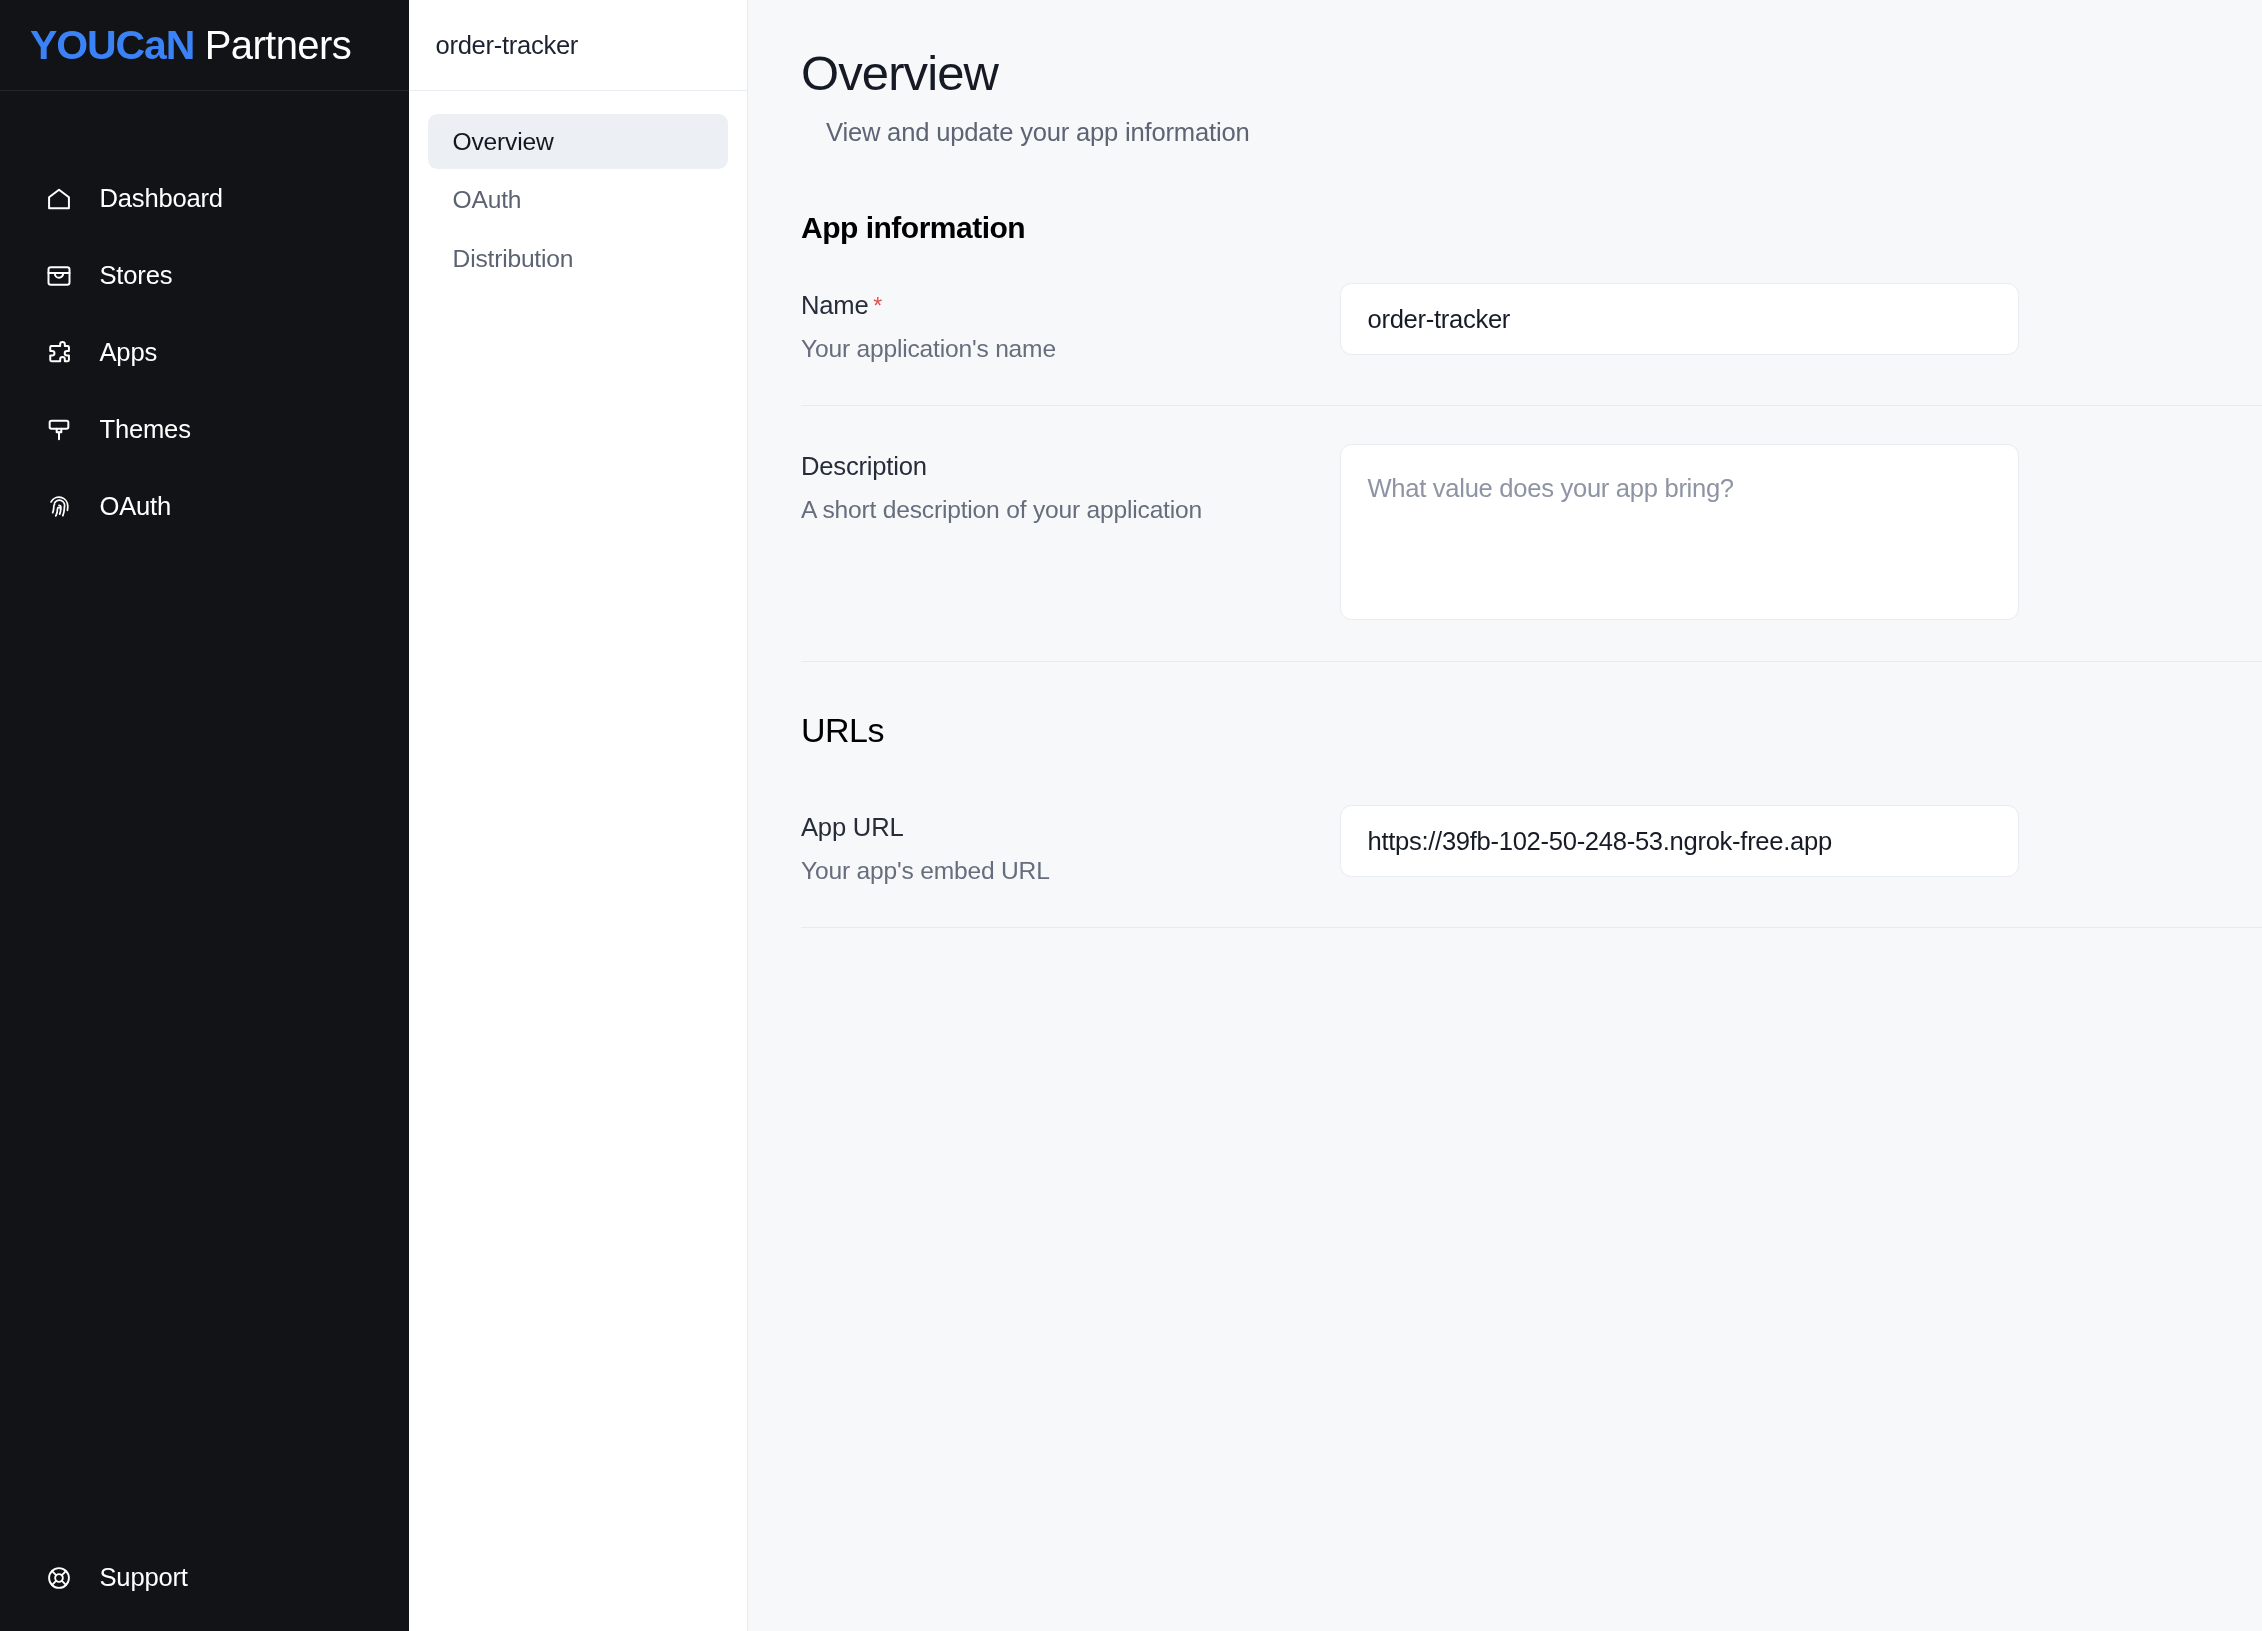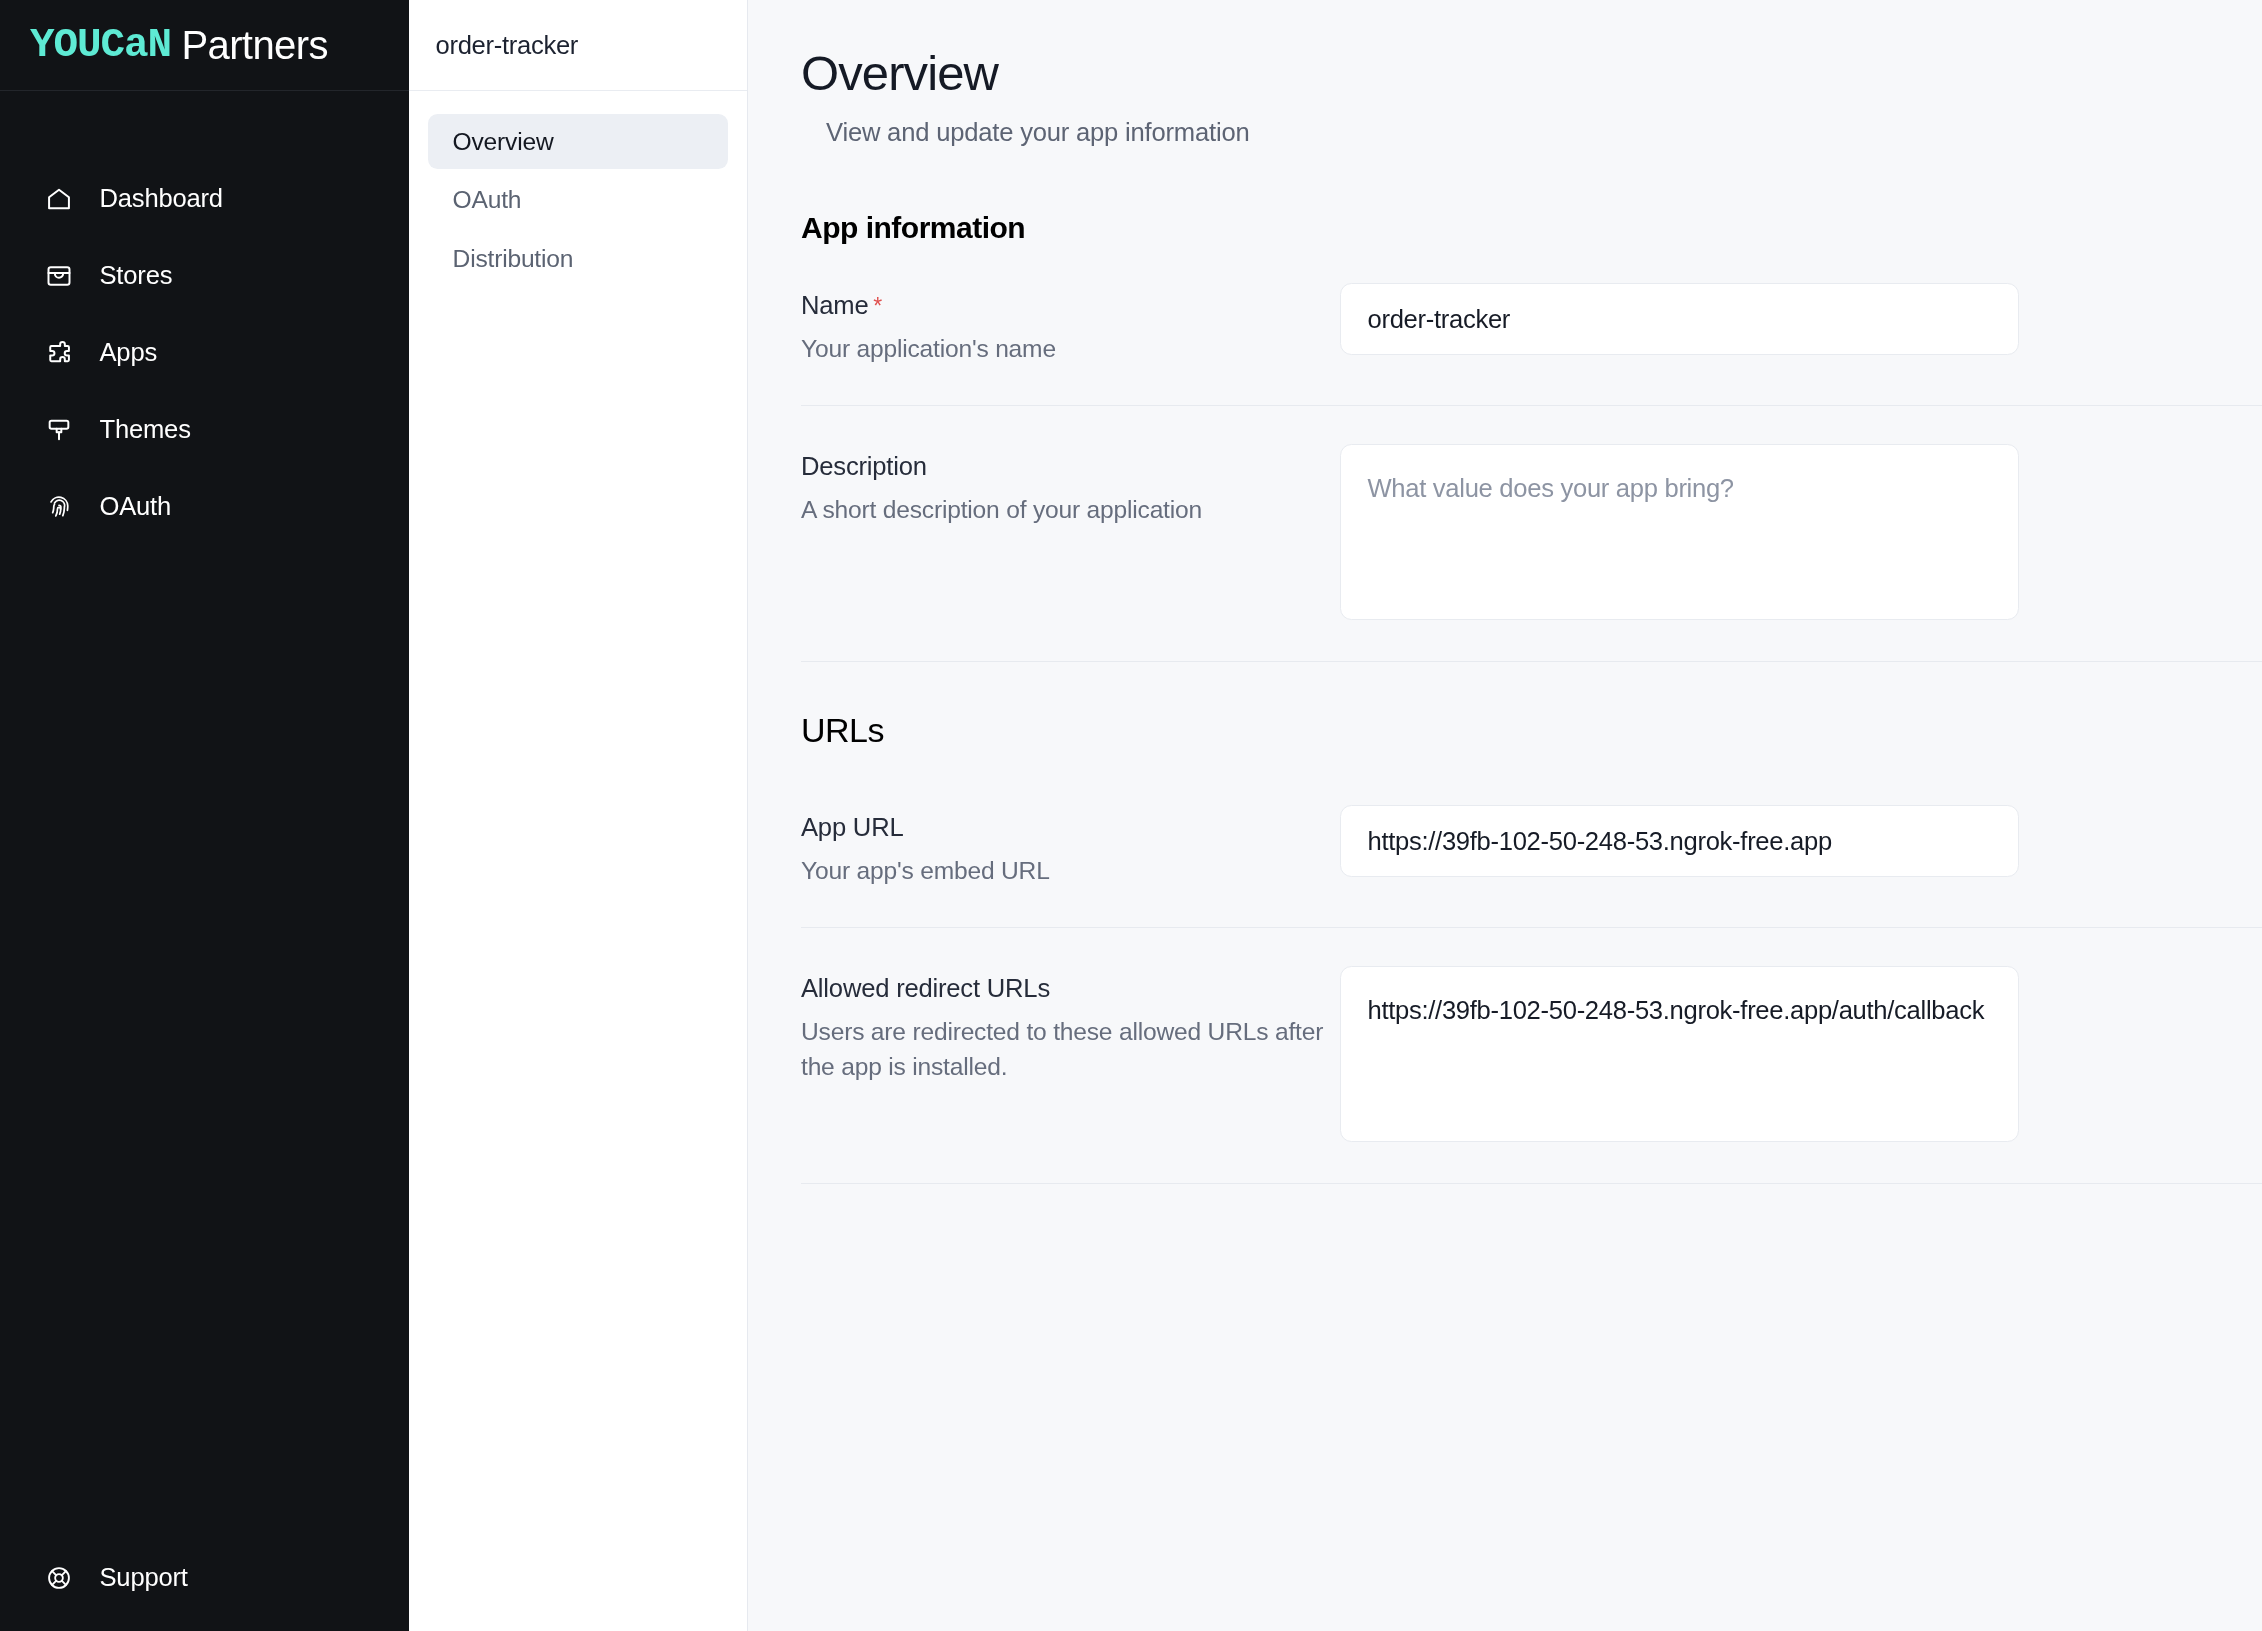--- a/index.html
+++ b/index.html
@@ -33,23 +33,22 @@
     flex: 0 0 91px;
     display: flex;
     align-items: center;
     padding-left: 30px;
     border-bottom: 0.9px solid #23262b;
   }
   .brand-mark {
     font-size: 41px;
     font-weight: 700;
     letter-spacing: -1.1px;
-    color: #5eead4;
+    color: #3b82f6;
     line-height: 1;
-    font-family: Liberation Mono, monospace;
   }
   .brand-sub {
     font-size: 40px;
     font-weight: 300;
     color: #ffffff;
     letter-spacing: -0.6px;
     margin-left: 10.4px;
     line-height: 1;
   }
 
@@ -385,27 +384,18 @@
         <div class="field-row">
           <div class="field-meta">
             <div class="field-label">App URL</div>
             <div class="field-hint">Your app's embed URL</div>
           </div>
           <div class="field-control">
             <input class="text-input" type="text" value="https://39fb-102-50-248-53.ngrok-free.app" style="">
           </div>
         </div>
 
-        <div class="field-row">
-          <div class="field-meta">
-            <div class="field-label">Allowed redirect URLs</div>
-            <div class="field-hint">Users are redirected to these allowed URLs after the app is installed.</div>
-          </div>
-          <div class="field-control">
-            <textarea class="text-area" style="">https://39fb-102-50-248-53.ngrok-free.app/auth/callback</textarea>
-          </div>
-        </div>
       </div>
 
     </div>
   </main>
 </div>
 
 
 </body></html>

